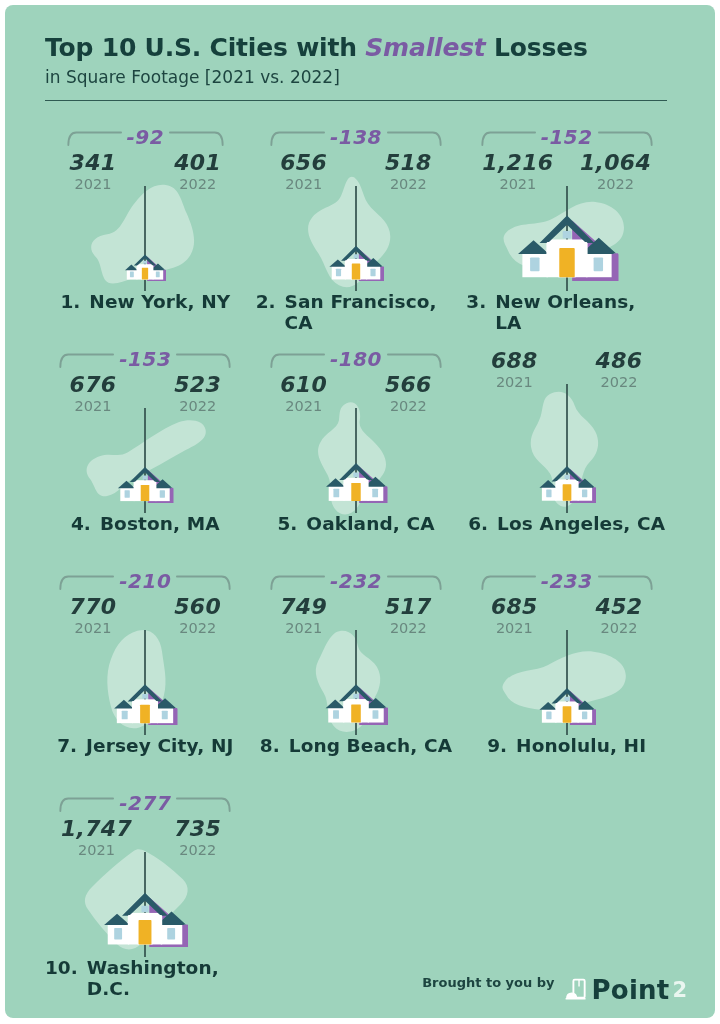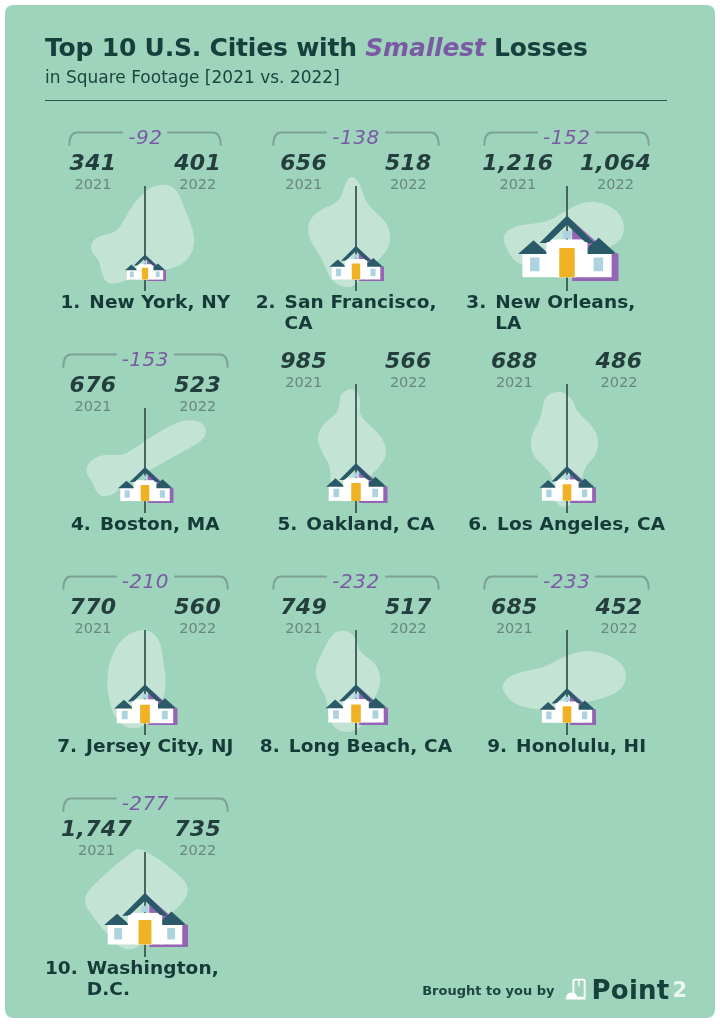--- a/index.html
+++ b/index.html
@@ -17,38 +17,38 @@
   
   .grid {
     display: grid; grid-template-columns: repeat(3, 1fr);
     column-gap: 10px; row-gap: 30px; margin-top: 24px;
   }
   .card { position: relative; height: 192px; display: flex; flex-direction: column; }
   
   .diff-row { display: flex; align-items: flex-start; justify-content: center; height: 24px; }
   .bracket { width: 56px; height: 17px; margin-top: 5px; flex: 0 0 auto; }
   .bracket path { fill: none; stroke: #7da195; stroke-width: 2; stroke-linecap: round; }
-  .diff { font-size: 20px; font-weight: 400; font-style: italic; color: #7a5ba3; margin: 0 5px; letter-spacing: 0.5px; }
+  .diff { font-size: 20px; font-weight: 700; font-style: italic; color: #7a5ba3; margin: 0 5px; letter-spacing: 0.5px; }
   
   .vals { display: flex; justify-content: space-between; padding: 0 16px; margin-top: 1px; }
   .val { text-align: center; min-width: 64px; }
   .num { display: block; font-size: 22px; font-weight: 700; font-style: italic; color: #233e3c; letter-spacing: 0.3px; }
   .yr { display: block; font-size: 14.5px; font-weight: 400; color: #69887f; margin-top: 1px; }
   
   .art { position: relative; flex: 1 1 auto; min-height: 90px; }
   .blob { position: absolute; left: 50%; top: 46%; transform: translate(-50%, -50%); width: 152px; height: 142px; }
   .blob path { fill: rgba(255,255,255,0.38); }
   .vline { position: absolute; left: 50%; top: -6px; bottom: -2px; width: 2px; margin-left: -1px; background: #33514e; opacity: 0.85; }
   .house { position: absolute; left: 50%; bottom: 8px; transform: translateX(-50%); }
   
   .city { display: flex; justify-content: center; align-items: baseline; gap: 9px; height: 26px; margin-top: 2px; }
   .rank { font-size: 18.5px; font-weight: 800; color: #153a37; }
   .name { font-size: 18.5px; font-weight: 800; color: #153a37; letter-spacing: 0.1px; }
   
-  .footer { position: absolute; right: 28px; bottom: 13px; display: flex; align-items: center; gap: 8px; margin-left: 48px; }
+  .footer { position: absolute; right: 28px; bottom: 13px; display: flex; align-items: flex-start; gap: 8px; margin-left: 48px; }
   .attribution { font-size: 13px; font-weight: 600; color: #1d4540; }
   .brand { display: flex; align-items: center; gap: 3px; }
   .brand-icon { width: 26px; height: 26px; }
   .brand-name { font-size: 26px; font-weight: 800; color: #16403c; letter-spacing: 0.2px; }
   .brand-suffix { font-size: 21px; font-weight: 800; color: #eaf6f0; }
 </style>
 </head>
 <body>
 
 <div class="page">
@@ -250,23 +250,32 @@
         <rect x="51" y="42" width="18" height="34" rx="1" fill="#f0b225"></rect>
       </svg>
     </div>
     <div class="city">
       <span class="rank">4.</span>
       <span class="name">Boston, MA</span>
     </div>
   </div>
 
   <div class="card">
-    <div class="vals">
-      <div class="val">
-        <span class="num">985</span>
+    <div class="diff-row">
+      <svg class="bracket" viewBox="0 0 60 17" preserveAspectRatio="none">
+            <path d="M59,2.5 L11,2.5 Q2.5,2.5 2.5,15"></path>
+          </svg>
+      <span class="diff">-180</span>
+      <svg class="bracket" viewBox="0 0 60 17" preserveAspectRatio="none">
+            <path d="M1,2.5 L49,2.5 Q57.5,2.5 57.5,15"></path>
+          </svg>
+    </div>
+    <div class="vals">
+      <div class="val">
+        <span class="num">610</span>
         <span class="yr">2021</span>
       </div>
       <div class="val">
         <span class="num">566</span>
         <span class="yr">2022</span>
       </div>
     </div>
     <div class="art">
       <svg class="blob" viewBox="0 0 160 150">
             <path d="M70,16 C80,12 86,22 84,34 C82,44 92,50 100,58 C110,68 116,80 108,92 C100,104 90,110 84,122 C78,134 66,138 58,128 C50,118 56,104 50,92 C44,80 36,70 42,58 C48,46 60,44 62,34 C63,26 62,20 70,16 Z"></path>

